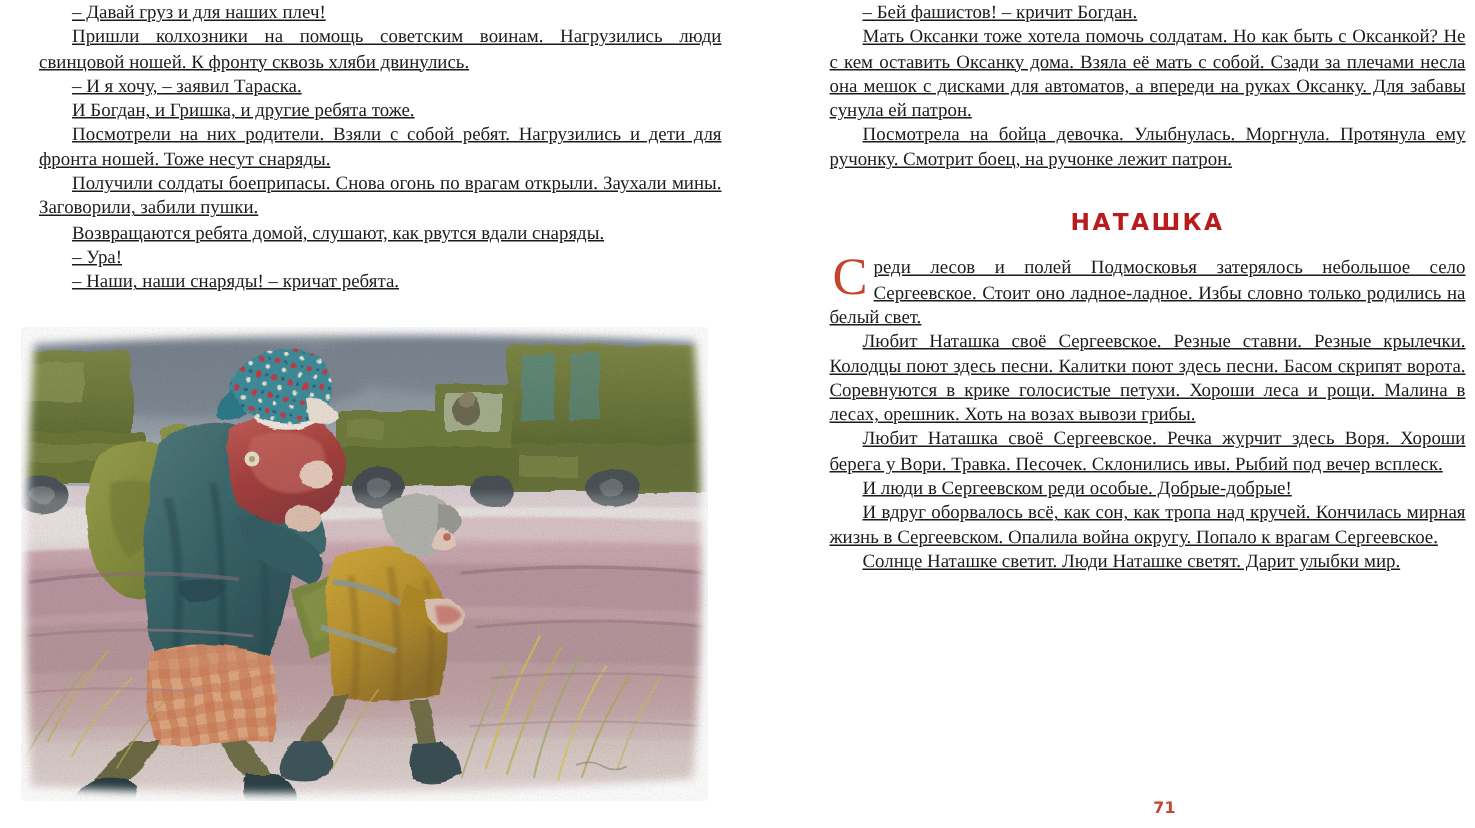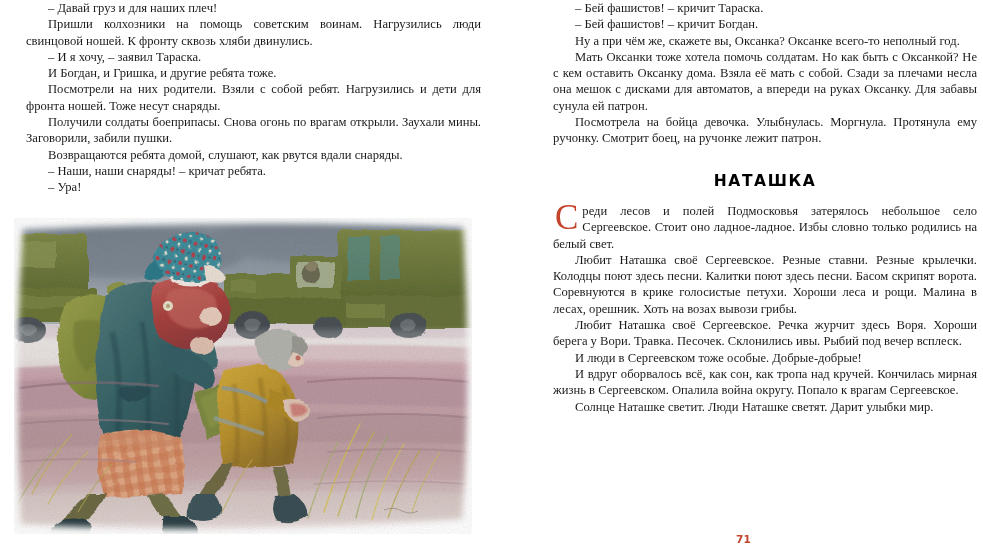--- a/index.html
+++ b/index.html
@@ -36,34 +36,35 @@
     width: 455px;
   }
   .col-right {
     left: 553px;
     width: 424px;
   }
   .col p {
     margin: 0;
     text-indent: 22px;
     hyphens: manual;
+    text-decoration: underline;
   }
   .col p.dash {
     text-indent: 22px;
   }
 
   
   .story-head {
     margin: 26px 0 14px 0;
     text-align: center;
     font-family: "DejaVu Sans", "Liberation Sans", sans-serif;
     font-size: 15.5px;
     font-weight: bold;
     letter-spacing: 1.6px;
-    color: #000000;
+    color: #b91c1c;
     text-indent: 0;
   }
 
   
   .dropcap-para {
     text-indent: 0 !important;
     position: relative;
   }
   .dropcap {
     float: left;
@@ -84,23 +85,23 @@
     top: 533px;
     text-align: center;
     font-family: "DejaVu Sans", "Liberation Sans", sans-serif;
     font-size: 10.5px;
     font-weight: bold;
     color: #c4442c;
     letter-spacing: 0.3px;
   }
   .folio-inner {
     position: absolute;
-    left: 736px;
+    left: 756px;
     width: 28px;
-    text-align: left;
+    text-align: right;
   }
 
   
   .illus-wrap {
     position: absolute;
     left: 8px;
     top: 212px;
     width: 472px;
     height: 335px;
   }
@@ -112,22 +113,22 @@
 <div class="spread">
 
   <div class="col col-left">
     <p class="dash">– Давай груз и для наших плеч!</p>
     <p>Пришли колхозники на помощь советским воинам. Нагрузились люди свинцовой ношей. К фронту сквозь хляби двинулись.</p>
     <p class="dash">– И я хочу, – заявил Тараска.</p>
     <p>И Богдан, и Гришка, и другие ребята тоже.</p>
     <p>Посмотрели на них родители. Взяли с собой ребят. Нагрузились и дети для фронта ношей. Тоже несут снаряды.</p>
     <p>Получили солдаты боеприпасы. Снова огонь по врагам открыли. Заухали мины. Заговорили, забили пушки.</p>
     <p>Возвращаются ребята домой, слушают, как рвутся вдали снаряды.</p>
+    <p class="dash">– Ура!</p>
     <p class="dash">– Наши, наши снаряды! – кричат ребята.</p>
-    <p class="dash">– Ура!</p>
   </div>
 
   <div class="illus-wrap">
     <svg class="illus-svg" viewBox="0 0 472 335" xmlns="http://www.w3.org/2000/svg">
       <defs>
         <filter id="grain" x="-5%" y="-5%" width="110%" height="110%">
           <feTurbulence type="fractalNoise" baseFrequency="0.85" numOctaves="3" seed="7" result="n"></feTurbulence>
           <feColorMatrix in="n" type="saturate" values="0" result="ng"></feColorMatrix>
           <feComponentTransfer in="ng" result="nt">
             <feFuncA type="linear" slope="0.30"></feFuncA>
@@ -365,33 +366,31 @@
           <path d="M0,0 H472 V16 Q236,6 0,18 Z" fill="#ffffff"></path>
           <path d="M0,335 H472 V306 Q236,324 0,312 Z" fill="#ffffff"></path>
           <path d="M0,0 V335 H14 Q4,168 16,0 Z" fill="#ffffff"></path>
           <path d="M472,0 V335 H452 Q466,168 454,0 Z" fill="#ffffff"></path>
         </g>
       </g>
     </svg>
   </div>
 
   <div class="col col-right">
-    <p class="dash">– Бей фашистов! – кричит Тараска.</p>
     <p class="dash">– Бей фашистов! – кричит Богдан.</p>
-    <p>Ну а при чём же, скажете вы, Оксанка? Оксанке всего-то неполный год.</p>
     <p>Мать Оксанки тоже хотела помочь солдатам. Но как быть с Оксанкой? Не с кем оставить Оксанку дома. Взяла её мать с собой. Сзади за плечами несла она мешок с дисками для автоматов, а впереди на руках Оксанку. Для забавы сунула ей патрон.</p>
     <p>Посмотрела на бойца девочка. Улыбнулась. Моргнула. Протянула ему ручонку. Смотрит боец, на ручонке лежит патрон.</p>
 
     <h2 class="story-head">НАТАШКА</h2>
 
     <p class="dropcap-para"><span class="dropcap">С</span><span>реди лесов и полей Подмосковья затерялось небольшое село Сергеевское. Стоит оно ладное-ладное. Избы словно только родились на белый свет.</span></p>
 
     <p>Любит Наташка своё Сергеевское. Резные ставни. Резные крылечки. Колодцы поют здесь песни. Калитки поют здесь песни. Басом скрипят ворота. Соревнуются в крике голосистые петухи. Хороши леса и рощи. Малина в лесах, орешник. Хоть на возах вывози грибы.</p>
     <p>Любит Наташка своё Сергеевское. Речка журчит здесь Воря. Хороши берега у Вори. Травка. Песочек. Склонились ивы. Рыбий под вечер всплеск.</p>
-    <p>И люди в Сергеевском тоже особые. Добрые-добрые!</p>
+    <p>И люди в Сергеевском реди особые. Добрые-добрые!</p>
     <p>И вдруг оборвалось всё, как сон, как тропа над кручей. Кончилась мирная жизнь в Сергеевском. Опалила война округу. Попало к врагам Сергеевское.</p>
     <p>Солнце Наташке светит. Люди Наташке светят. Дарит улыбки мир.</p>
   </div>
 
   <div class="folio">
     <span class="folio-inner">71</span>
   </div>
 
 </div>
 

